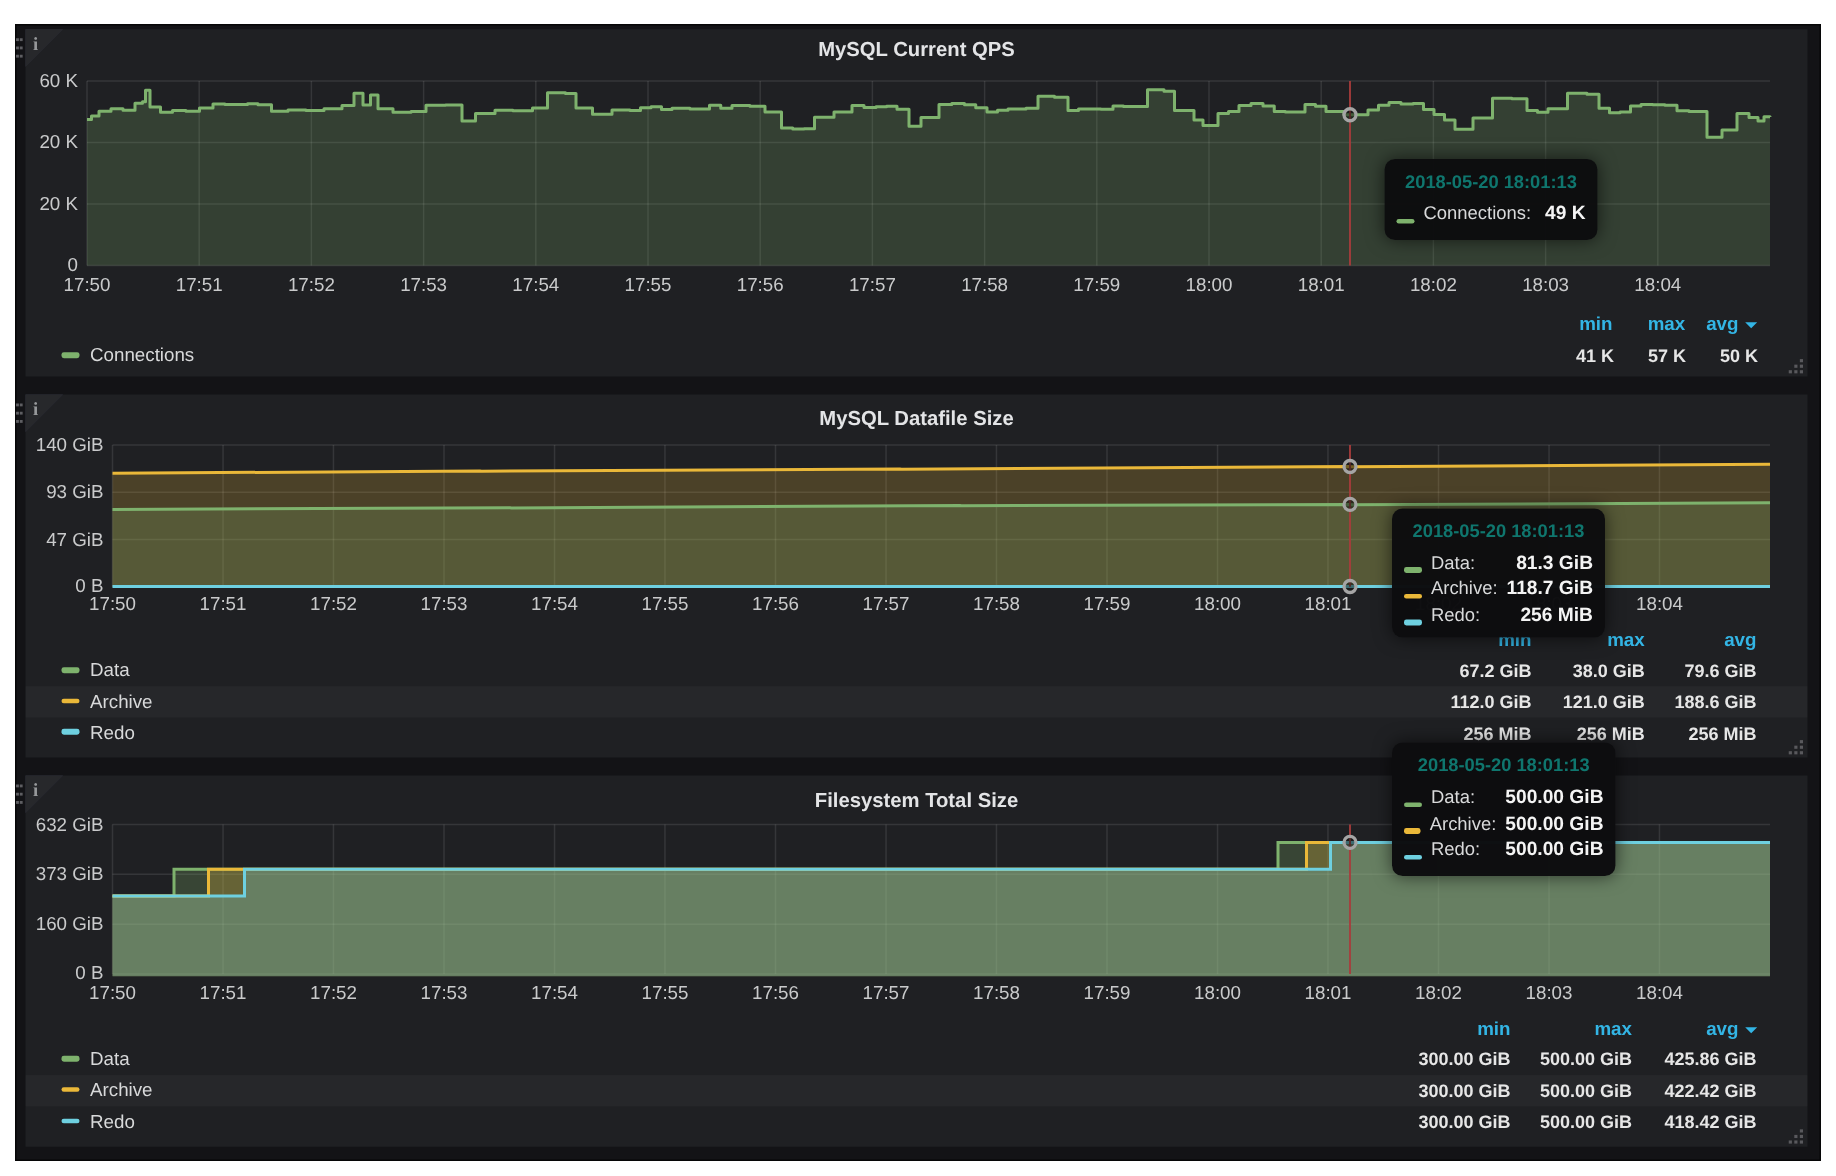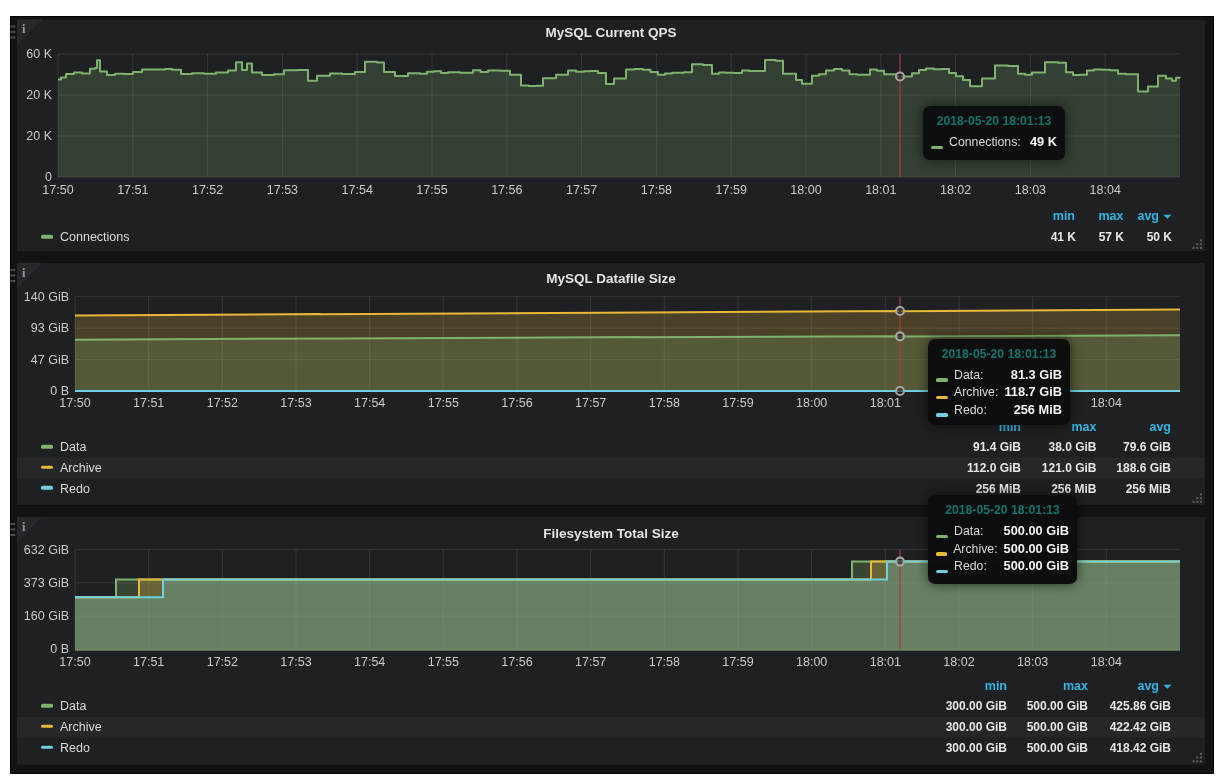--- a/index.html
+++ b/index.html
@@ -248,21 +248,21 @@
   </div>
 <div class="t r hd" style="left:1075px;top:215.5px;">min</div>
 <div class="t r hd" style="left:1123.5px;top:215.5px;">max</div>
 <div class="t r hd" style="left:1171px;top:215.5px;">avg<span class="caret"></span></div>
 <div class="t r lv" style="left:1076px;top:237px;">41 K</div>
 <div class="t r lv" style="left:1124px;top:237px;">57 K</div>
 <div class="t r lv" style="left:1172px;top:237px;padding-left:19px;">50 K</div>
 <div class="t r hd" style="left:1021px;top:427px;">min</div>
 <div class="t r hd" style="left:1096.5px;top:427px;">max</div>
 <div class="t r hd" style="left:1171px;top:427px;">avg</div>
-<div class="t r lv" style="left:1021px;top:446.5px;">91.4 GiB</div>
+<div class="t r lv" style="left:1021px;top:446.5px;">67.2 GiB</div>
 <div class="t r lv" style="left:1096.5px;top:446.5px;">38.0 GiB</div>
 <div class="t r lv" style="left:1171px;top:446.5px;">79.6 GiB</div>
 <div class="t r lv" style="left:1021px;top:467.5px;">112.0 GiB</div>
 <div class="t r lv" style="left:1096.5px;top:467.5px;">121.0 GiB</div>
 <div class="t r lv" style="left:1171px;top:467.5px;">188.6 GiB</div>
 <div class="t r lv" style="left:1021px;top:488.5px;">256 MiB</div>
 <div class="t r lv" style="left:1096.5px;top:488.5px;">256 MiB</div>
 <div class="t r lv" style="left:1171px;top:488.5px;">256 MiB</div>
 <div class="t r hd" style="left:1007px;top:686px;">min</div>
 <div class="t r hd" style="left:1088px;top:686px;">max</div>

